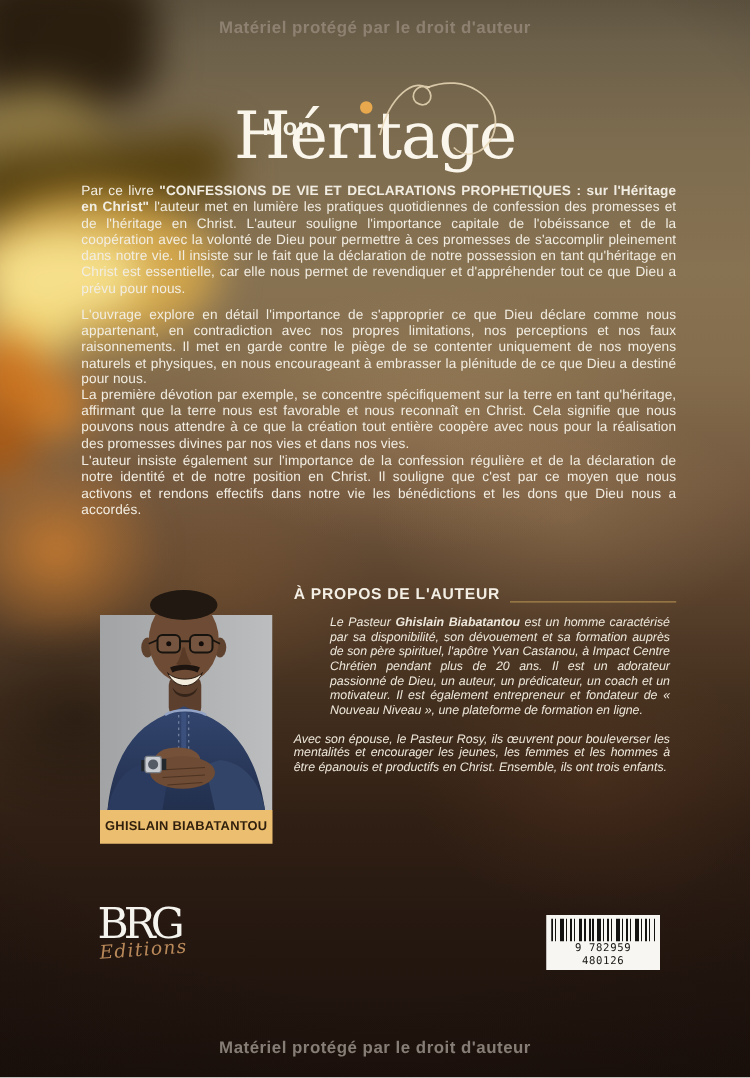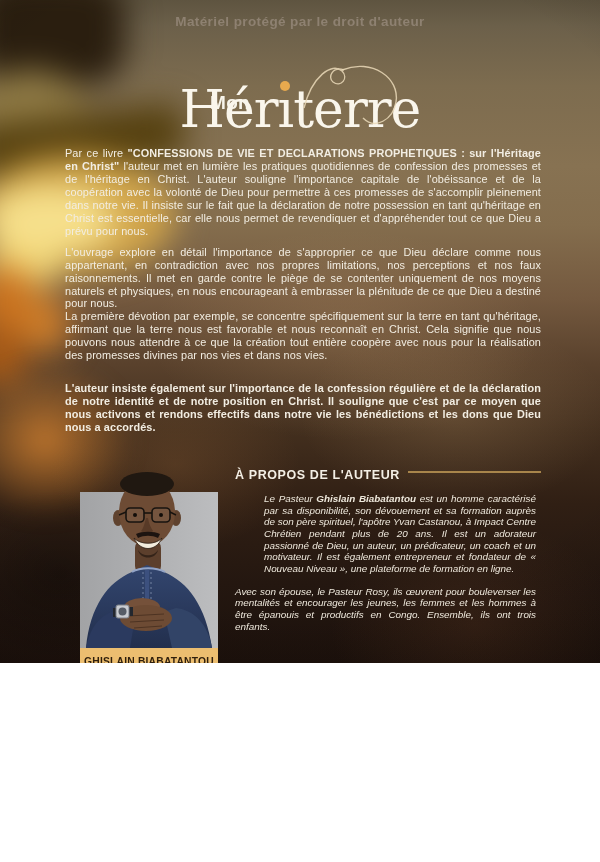--- a/index.html
+++ b/index.html
@@ -1,17 +1,17 @@
 <!DOCTYPE html>
 <html><head>
 <meta charset="utf-8">
 <style>
   html,body{margin:0;padding:0;background:#ffffff;}
   .cover{
-    position:relative;width:600px;height:663px;overflow:hidden;
+    position:relative;width:600px;height:862px;overflow:hidden;
     font-family:"Liberation Sans",sans-serif;
     background:linear-gradient(180deg,
       #5e5440 0%, #6c604a 4%, #7d6c4f 13%, #877252 25%, #846d4d 34%,
       #74593f 45%, #59412c 55%, #432f1e 65%, #301f14 76%, #241710 88%, #1c110c 100%);
   }
   .cover *{box-sizing:border-box;}
 
   
   .glow-left{position:absolute;left:-25px;top:-10px;width:250px;height:340px;filter:blur(16px);z-index:1;}
   .blob{position:absolute;border-radius:50%;}
@@ -47,25 +47,25 @@
     font-family:"DejaVu Serif",serif;font-size:52px;line-height:1.05;letter-spacing:-1px;}
   .ti{position:relative;display:inline-block;}
   .tidot{position:absolute;left:50%;top:-1px;transform:translateX(-50%);
     width:10px;height:10px;border-radius:50%;background:#e8a94e;}
   .flourish{left:278px;top:56px;}
 
   .synopsis{left:65px;top:147px;width:476px;color:#f2ede2;font-size:10.9px;
     line-height:12.95px;text-align:justify;letter-spacing:.1px;}
   .synopsis p{margin:0;}
   .synopsis .m8{margin-bottom:8px;}
-  .synopsis .m11{margin-bottom:20px;}
-  .synopsis .m13{margin-bottom:13px;font-weight:bold;}
+  .synopsis .m11{margin-bottom:1px;}
+  .synopsis .m13{margin-bottom:13px;}
   .synopsis b{font-weight:bold;}
 
-  .about-h{left:235px;top:468px;width:306px;display:flex;align-items:flex-start;gap:8px;
+  .about-h{left:235px;top:468px;width:306px;display:flex;align-items:flex-end;gap:8px;
     color:#f4efe5;font-size:12.5px;font-weight:bold;letter-spacing:.6px;white-space:nowrap;}
   .about-h .rule{flex:1;height:1.5px;background:#a8854b;margin-top:3px;}
 
   .bio{left:235px;top:493px;width:301px;color:#eee8dc;font-size:9.9px;font-style:italic;
     line-height:11.65px;text-align:justify;}
   .bio p{margin:0;}
   .bio .m11{margin-bottom:11px;margin-left:29px;}
   .bio b{font-weight:bold;}
 
   .photo{left:80px;top:460px;width:138px;height:188px;}
@@ -107,21 +107,21 @@
   <div class="cloud c2"></div>
   <div class="cloud c3"></div>
   <div class="cloud c4"></div>
   <div class="cloud c5"></div>
   <div class="vignette"></div>
 
   <div class="z wm wm-top">Matériel protégé par le droit d'auteur</div>
   <div class="z wm wm-bottom">Matériel protégé par le droit d'auteur</div>
 
   <div class="z title-pre">Mon</div>
-  <div class="z title-main"><span>Hér</span><span class="ti"><span>ı</span><span class="tidot"></span></span><span>terre</span></div>
+  <div class="z title-main"><span>Hér</span><span class="ti"><span>ı</span><span class="tidot"></span></span><span>tage</span></div>
   <svg class="z flourish" width="140" height="92" viewBox="0 0 140 92">
     <path d="M 26 52 C 34 20, 54 6, 64 15 C 71 22, 63 32, 55 26 C 49 21, 55 10, 66 14" fill="none" stroke="#ead9b8" stroke-width="1.4" opacity="0.85"></path>
     <path d="M 64 14 C 94 2, 122 22, 118 46 C 115 64, 97 74, 85 62" fill="none" stroke="#ead9b8" stroke-width="1.4" opacity="0.85"></path>
   </svg>
 
   <div class="z synopsis">
     <p class="m8"><span>Par ce livre </span><b>"CONFESSIONS DE VIE ET DECLARATIONS PROPHETIQUES : sur l'Héritage en Christ"</b><span> l'auteur met en lumière les pratiques quotidiennes de confession des promesses et de l'héritage en Christ. L'auteur souligne l'importance capitale de l'obéissance et de la coopération avec la volonté de Dieu pour permettre à ces promesses de s'accomplir pleinement dans notre vie. Il insiste sur le fait que la déclaration de notre possession en tant qu'héritage en Christ est essentielle, car elle nous permet de revendiquer et d'appréhender tout ce que Dieu a prévu pour nous.</span></p>
     <p>L'ouvrage explore en détail l'importance de s'approprier ce que Dieu déclare comme nous appartenant, en contradiction avec nos propres limitations, nos perceptions et nos faux raisonnements. Il met en garde contre le piège de se contenter uniquement de nos moyens naturels et physiques, en nous encourageant à embrasser la plénitude de ce que Dieu a destiné pour nous.</p>
     <p class="m11">La première dévotion par exemple, se concentre spécifiquement sur la terre en tant qu'héritage, affirmant que la terre nous est favorable et nous reconnaît en Christ. Cela signifie que nous pouvons nous attendre à ce que la création tout entière coopère avec nous pour la réalisation des promesses divines par nos vies et dans nos vies.</p>
     <p class="m13">L'auteur insiste également sur l'importance de la confession régulière et de la déclaration de notre identité et de notre position en Christ. Il souligne que c'est par ce moyen que nous activons et rendons effectifs dans notre vie les bénédictions et les dons que Dieu nous a accordés.</p>
@@ -171,21 +171,21 @@
     <circle cx="42.5" cy="151.5" r="4" fill="#565c66"></circle>
   </svg>
   <div class="z nameband">GHISLAIN BIABATANTOU</div>
 
   <div class="z about-h">
     <span>À PROPOS DE L'AUTEUR</span>
     <span class="rule"></span>
   </div>
   <div class="z bio">
     <p class="m11"><span>Le Pasteur </span><b>Ghislain Biabatantou</b><span> est un homme caractérisé par sa disponibilité, son dévouement et sa formation auprès de son père spirituel, l'apôtre Yvan Castanou, à Impact Centre Chrétien pendant plus de 20 ans. Il est un adorateur passionné de Dieu, un auteur, un prédicateur, un coach et un motivateur. Il est également entrepreneur et fondateur de « Nouveau Niveau », une plateforme de formation en ligne.</span></p>
-    <p>Avec son épouse, le Pasteur Rosy, ils œuvrent pour bouleverser les mentalités et encourager les jeunes, les femmes et les hommes à être épanouis et productifs en Congo. Ensemble, ils ont trois enfants.</p>
+    <p>Avec son épouse, le Pasteur Rosy, ils œuvrent pour bouleverser les mentalités et encourager les jeunes, les femmes et les hommes à être épanouis et productifs en Christ. Ensemble, ils ont trois enfants.</p>
   </div>
 
   <div class="z logo">
     <div class="logo-brg">BRG</div>
     <div class="logo-ed">Editions</div>
   </div>
   <div class="z barcode">
     <div class="bars"></div>
     <div class="bc-digits">9 782959 480126</div>
   </div>

